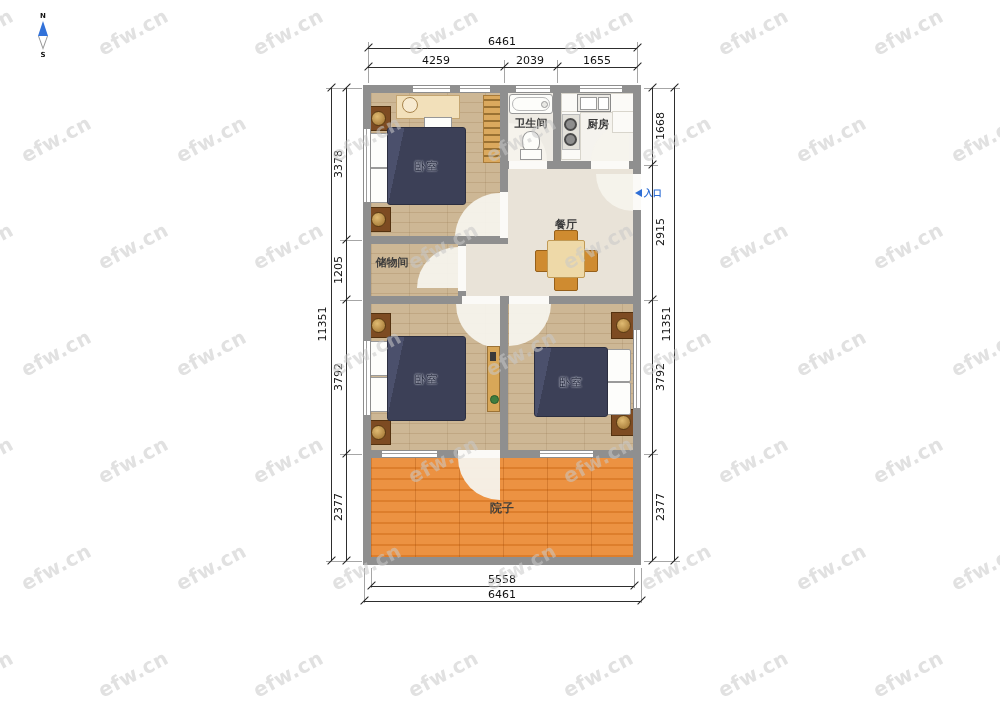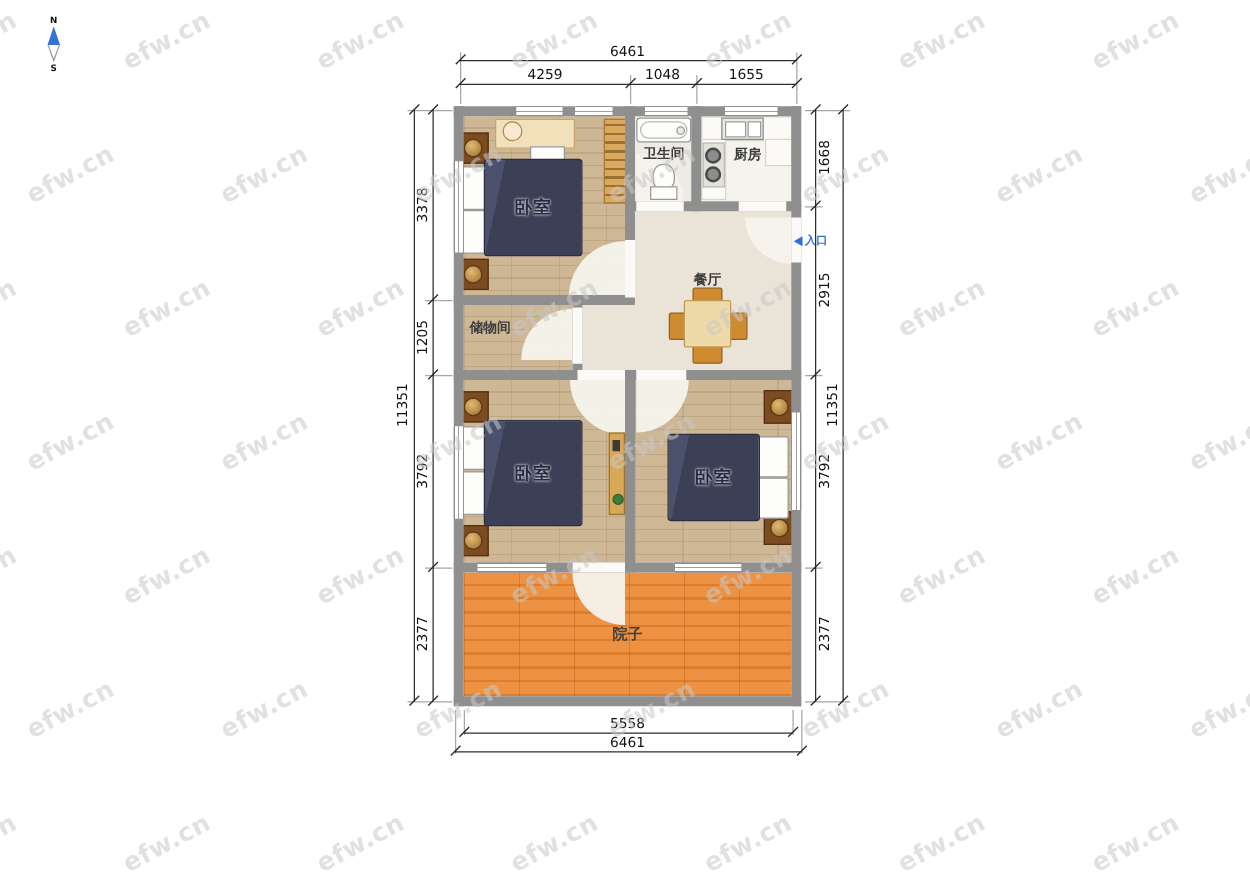--- a/index.html
+++ b/index.html
@@ -21,21 +21,21 @@
   .winh{position:absolute;height:8px;background:linear-gradient(180deg,#8d8d8d 0 1px,#fff 1px 3.5px,#9d9d9d 3.5px 4.5px,#fff 4.5px 7px,#8d8d8d 7px 8px)}
   .winv{position:absolute;width:8px;background:linear-gradient(90deg,#8d8d8d 0 1px,#fff 1px 3.5px,#9d9d9d 3.5px 4.5px,#fff 4.5px 7px,#8d8d8d 7px 8px)}
   .dlineh{position:absolute;height:0;border-top:1px solid #2e2e2e}
   .dlinev{position:absolute;width:0;border-left:1px solid #2e2e2e}
   .tick{position:absolute;width:11px;height:0;border-top:1.4px solid #222;transform:rotate(-45deg)}
   .ext{position:absolute;background:#a6a6a6}
   .ctext{position:absolute;transform:translate(-50%,-50%);font-size:11px;color:#111;white-space:nowrap}
   .vtext{position:absolute;transform:translate(-50%,-50%) rotate(-90deg);font-size:11px;color:#111;white-space:nowrap}
   .rlabel{position:absolute;transform:translate(-50%,-50%);font-size:11px;font-weight:bold;color:#3c3c3c;white-space:nowrap}
   .bed{position:absolute;background:linear-gradient(102deg,#4b506c 0 16px,#3c4057 16px);border:1px solid #2b2e40;border-radius:3px}
-  .blabel{position:absolute;left:50%;top:50%;transform:translate(-50%,-50%);font-size:14px;font-weight:bold;
+  .blabel{position:absolute;left:50%;top:50%;transform:translate(-50%,-50%);font-size:11px;font-weight:normal;
           color:#262a3e;text-shadow:0 0 2px #cfd2dd,0 0 2px #cfd2dd;letter-spacing:1px;white-space:nowrap}
   .pillow{position:absolute;background:#fdfdfb;border:1px solid #9a9a9a;border-radius:2px}
   .nstand{position:absolute;background:#7d4b22;border:1px solid #53310f}
   .knob{position:absolute;border-radius:50%;background:radial-gradient(circle at 40% 35%,#e0bb72,#9a6d2c);border:1px solid #5a3a12}
   .chair{position:absolute;background:#cf8b30;border:1px solid #96601a;border-radius:2px}
   .counter{position:absolute;background:#fbfaf7;border:1px solid #d8d5cc}
   .white-item{position:absolute;background:#fdfdfa;border:1px solid #979797}
   .burner{position:absolute;width:9px;height:9px;border-radius:50%;background:#8d8d8d;border:2px solid #4a4a4a}
   .wm{position:absolute;transform:rotate(-28deg);font-size:20px;color:#c9c9c9;opacity:.55;font-weight:600;letter-spacing:.5px;pointer-events:none}
   #wm-layer{position:absolute;left:0;top:0;width:1000px;height:707px;z-index:50;pointer-events:none}
@@ -237,21 +237,21 @@
 <div class="tick" style="left:647px;top:560px"></div>
 <div class="tick" style="left:669px;top:87px"></div>
 <div class="tick" style="left:669px;top:560px"></div>
 <div class="tick" style="left:366px;top:585px"></div>
 <div class="tick" style="left:629px;top:585px"></div>
 <div class="tick" style="left:359px;top:600px"></div>
 <div class="tick" style="left:636px;top:600px"></div>
 
 <span class="ctext" style="left:502px;top:41px">6461</span>
 <span class="ctext" style="left:436px;top:60px">4259</span>
-<span class="ctext" style="left:530px;top:60px">1048</span>
+<span class="ctext" style="left:530px;top:60px">2039</span>
 <span class="ctext" style="left:597px;top:60px">1655</span>
 <span class="vtext" style="left:322px;top:324px">11351</span>
 <span class="vtext" style="left:338px;top:164px">3378</span>
 <span class="vtext" style="left:338px;top:270px">1205</span>
 <span class="vtext" style="left:338px;top:377px">3792</span>
 <span class="vtext" style="left:338px;top:507px">2377</span>
 <span class="vtext" style="left:660px;top:126px">1668</span>
 <span class="vtext" style="left:660px;top:232px">2915</span>
 <span class="vtext" style="left:660px;top:377px">3792</span>
 <span class="vtext" style="left:660px;top:507px">2377</span>

